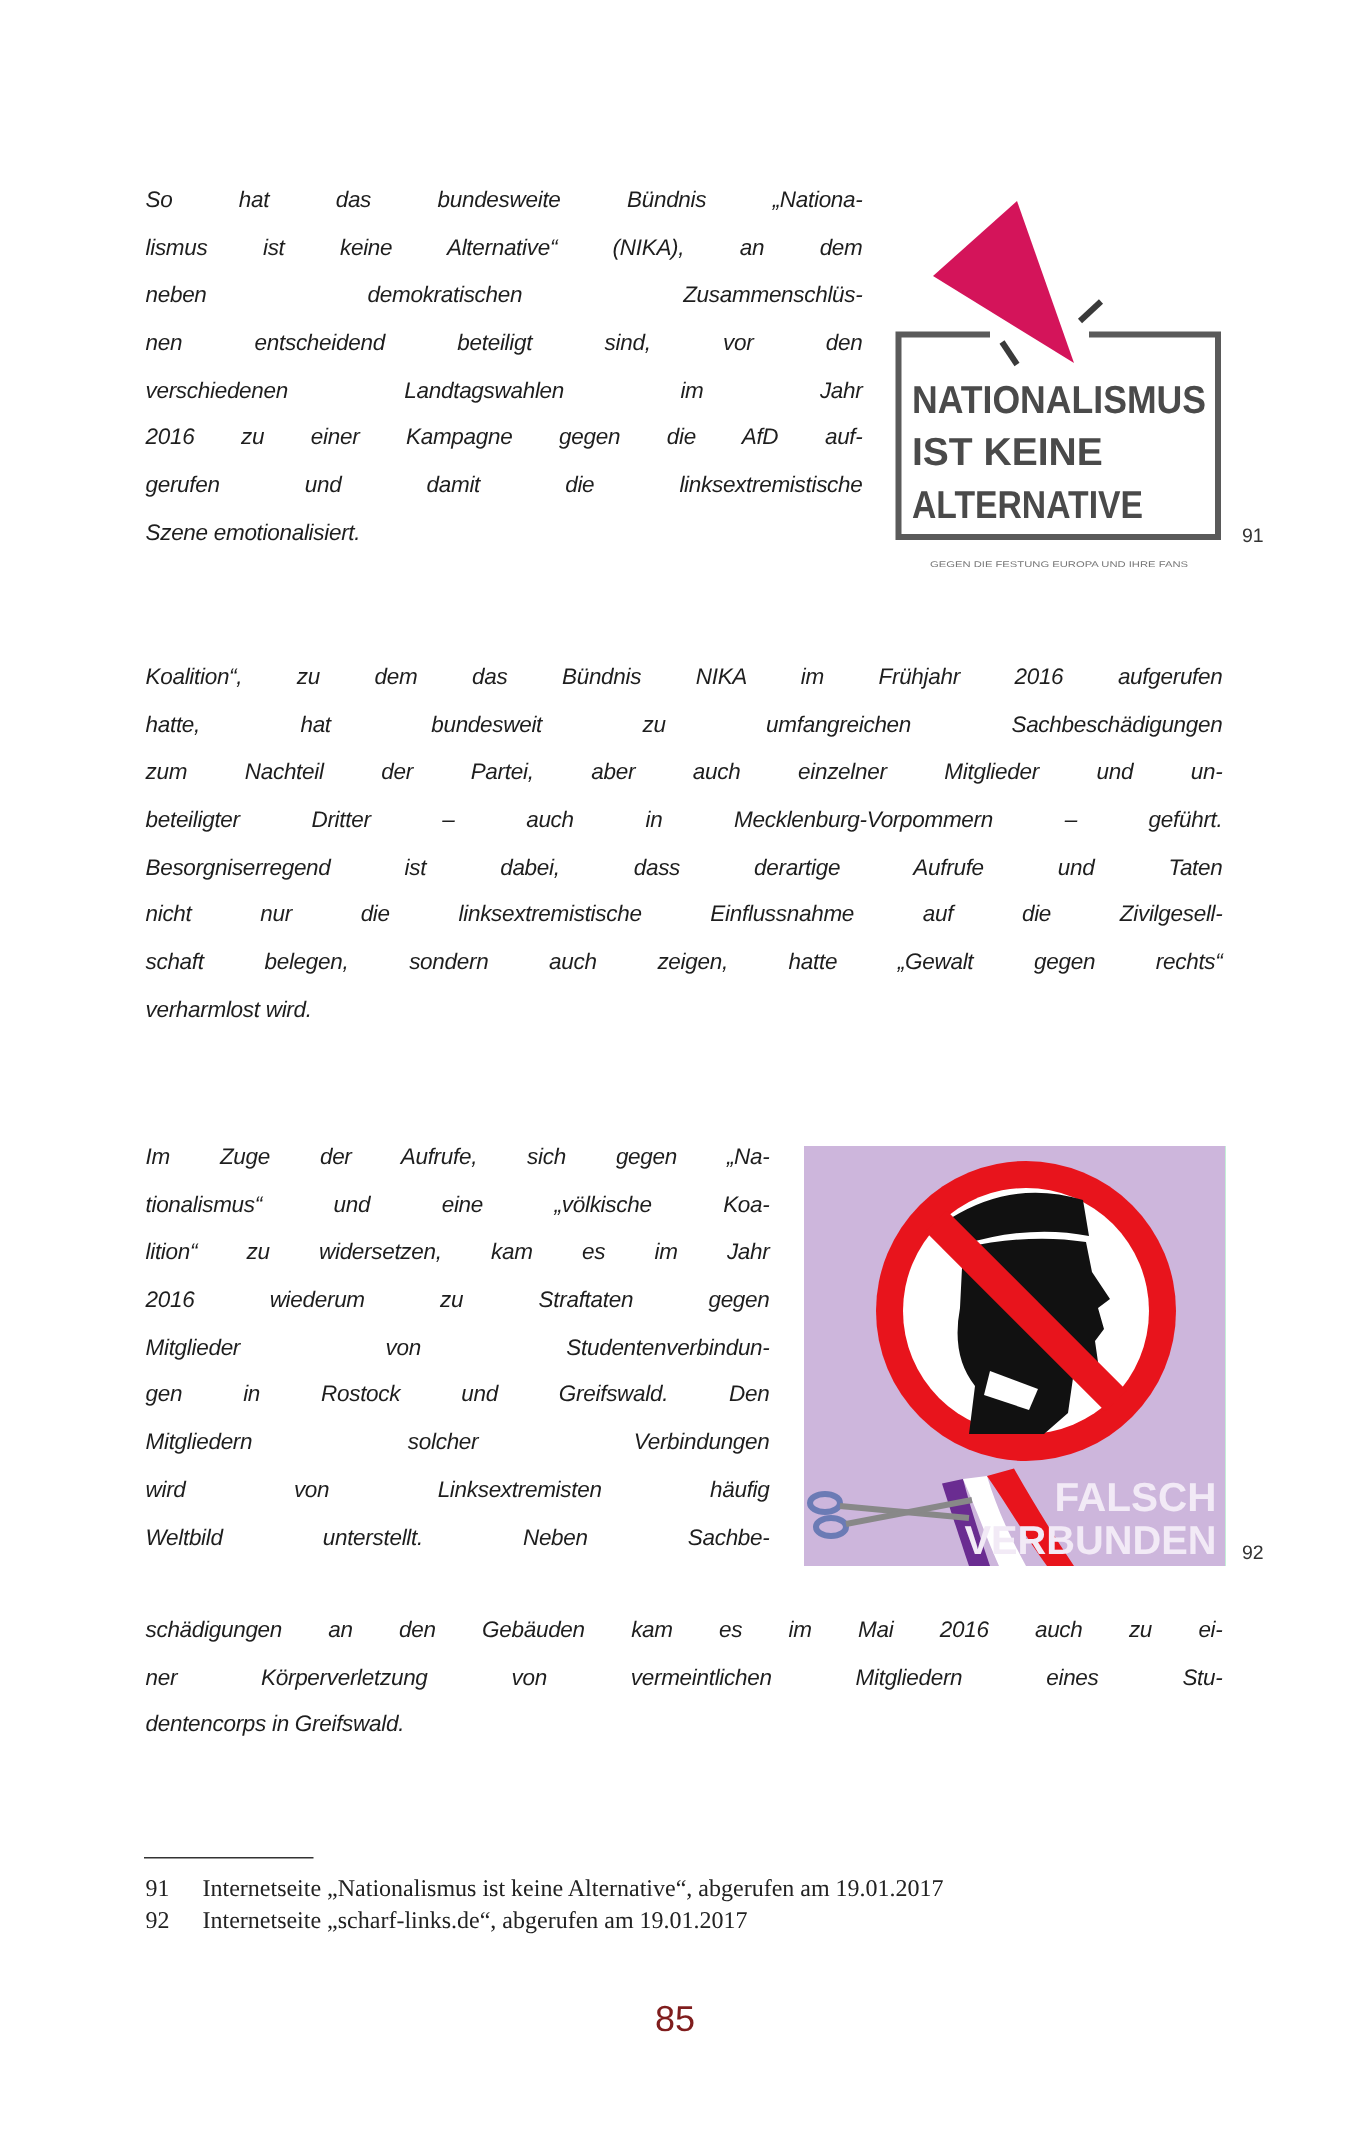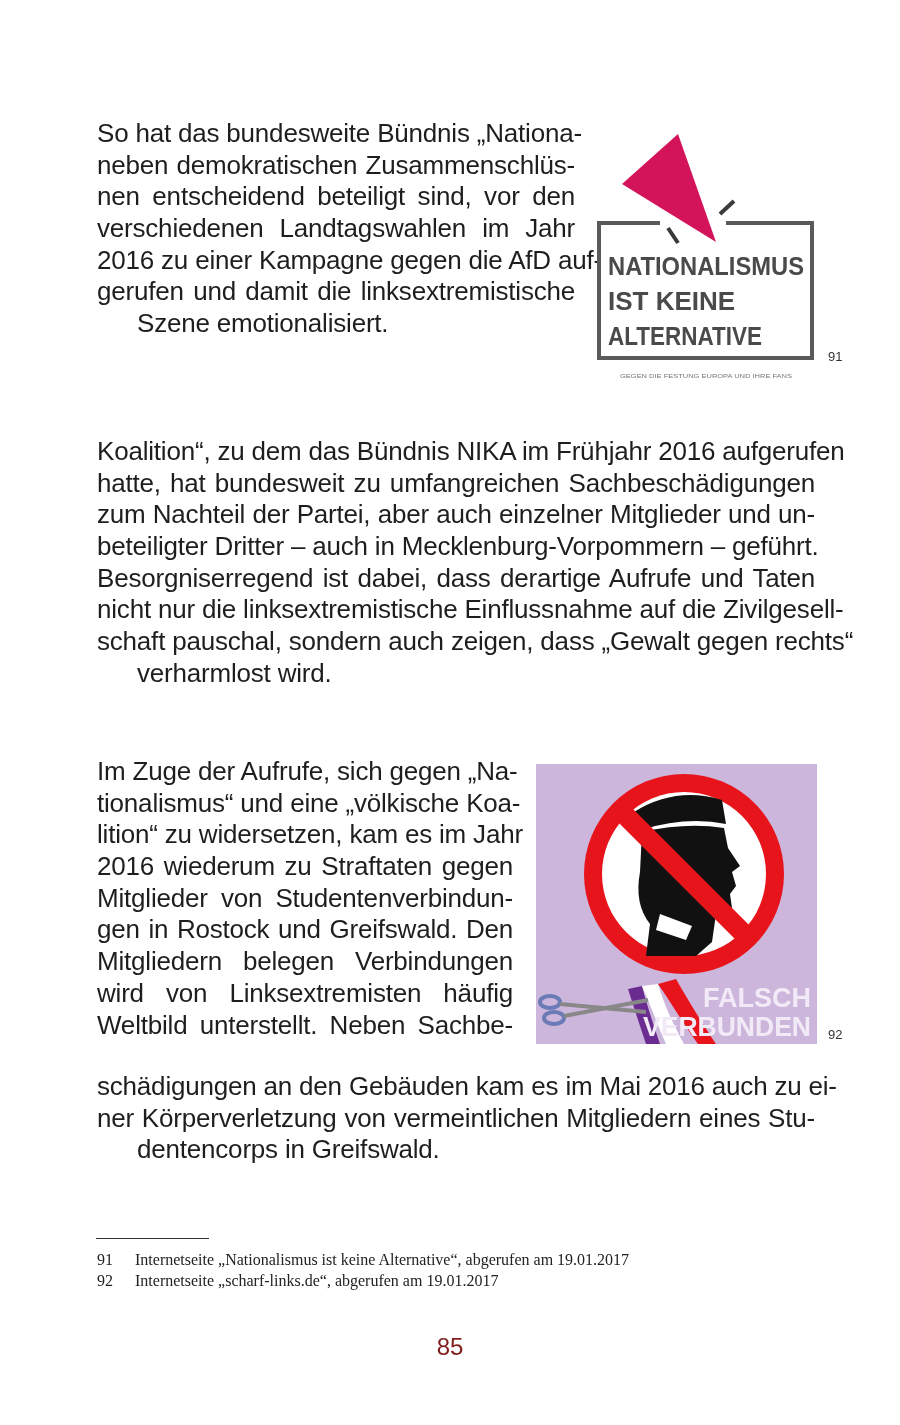--- a/index.html
+++ b/index.html
@@ -1,41 +1,42 @@
 <!DOCTYPE html>
 <html><head>
   <meta charset="utf-8">
   <style>
     html, body { margin: 0; padding: 0; background: #ffffff; }
     body { width: 900px; height: 1425px; position: relative; overflow: hidden;
            font-family: "Liberation Sans", "DejaVu Sans", sans-serif; color: #1e1e1e; }
-    .para { position: absolute; left: 97px; font-size: 26px; }
+    .para { position: absolute; left: 97px; font-size: 15px; font-style: italic; }
     .line { display: block; height: 31.7px; line-height: 31.7px; white-space: nowrap;
             text-align: justify; text-align-last: justify; letter-spacing: -0.2px; }
-    .line.last { text-align-last: left; margin-left: 40px; }
+    .line.last { text-align-last: left; }
     .p1 { top: 118px; width: 478px; }
     .p2 { top: 436px; width: 718px; }
     .p3 { top: 756px; width: 416px; }
     .p3b { top: 1071px; width: 718px; }
     .figure { position: absolute; }
     .fig1 { left: 596px; top: 128px; width: 222px; height: 256px; }
     .fig2 { left: 536px; top: 764px; width: 281px; height: 280px; background: #86efac; overflow: hidden; }
     .fig-num { position: absolute; font-size: 13px; color: #333; }
     .fn-rule { position: absolute; left: 96px; top: 1238px; width: 113px; height: 1px; background: #333; }
     .footnotes { position: absolute; left: 97px; top: 1249px; font-family: "Liberation Serif", "DejaVu Serif", serif; font-size: 16px; color: #222; }
     .fn { display: flex; height: 21px; line-height: 21px; }
     .fn-num { width: 38px; }
     .page-number { position: absolute; left: 0; width: 900px; top: 1333px; text-align: center;
                    font-size: 24px; color: #7f1d1d; }
   </style>
 </head>
 <body>
 
 <div class="para p1">
   <span class="line">So hat das bundesweite Bündnis „Nationa-</span>
+  <span class="line">lismus ist keine Alternative“ (NIKA), an dem</span>
   <span class="line">neben demokratischen Zusammenschlüs-</span>
   <span class="line">nen entscheidend beteiligt sind, vor den</span>
   <span class="line">verschiedenen Landtagswahlen im Jahr</span>
   <span class="line">2016 zu einer Kampagne gegen die AfD auf-</span>
   <span class="line">gerufen und damit die linksextremistische</span>
   <span class="line last">Szene emotionalisiert.</span>
 </div>
 
 <div class="figure fig1">
   <svg width="222" height="256" viewBox="0 0 222 256">
@@ -51,32 +52,32 @@
 </div>
 <span class="fig-num" style="left:828px; top:349px;">91</span>
 
 <div class="para p2">
   <span class="line">Koalition“, zu dem das Bündnis NIKA im Frühjahr 2016 aufgerufen</span>
   <span class="line">hatte, hat bundesweit zu umfangreichen Sachbeschädigungen</span>
   <span class="line">zum Nachteil der Partei, aber auch einzelner Mitglieder und un-</span>
   <span class="line">beteiligter Dritter – auch in Mecklenburg-Vorpommern – geführt.</span>
   <span class="line">Besorgniserregend ist dabei, dass derartige Aufrufe und Taten</span>
   <span class="line">nicht nur die linksextremistische Einflussnahme auf die Zivilgesell-</span>
-  <span class="line">schaft pauschal, sondern auch zeigen, dass „Gewalt gegen rechts“</span>
+  <span class="line">schaft belegen, sondern auch zeigen, hatte „Gewalt gegen rechts“</span>
   <span class="line last">verharmlost wird.</span>
 </div>
 
 <div class="para p3">
   <span class="line">Im Zuge der Aufrufe, sich gegen „Na-</span>
   <span class="line">tionalismus“ und eine „völkische Koa-</span>
   <span class="line">lition“ zu widersetzen, kam es im Jahr</span>
   <span class="line">2016 wiederum zu Straftaten gegen</span>
   <span class="line">Mitglieder von Studentenverbindun-</span>
   <span class="line">gen in Rostock und Greifswald. Den</span>
-  <span class="line">Mitgliedern belegen Verbindungen</span>
+  <span class="line">Mitgliedern solcher Verbindungen</span>
   <span class="line">wird von Linksextremisten häufig</span>
   <span class="line">Weltbild unterstellt. Neben Sachbe-</span>
 </div>
 <div class="para p3b">
   <span class="line">schädigungen an den Gebäuden kam es im Mai 2016 auch zu ei-</span>
   <span class="line">ner Körperverletzung von vermeintlichen Mitgliedern eines Stu-</span>
   <span class="line last">dentencorps in Greifswald.</span>
 </div>
 
 <div class="figure fig2">

